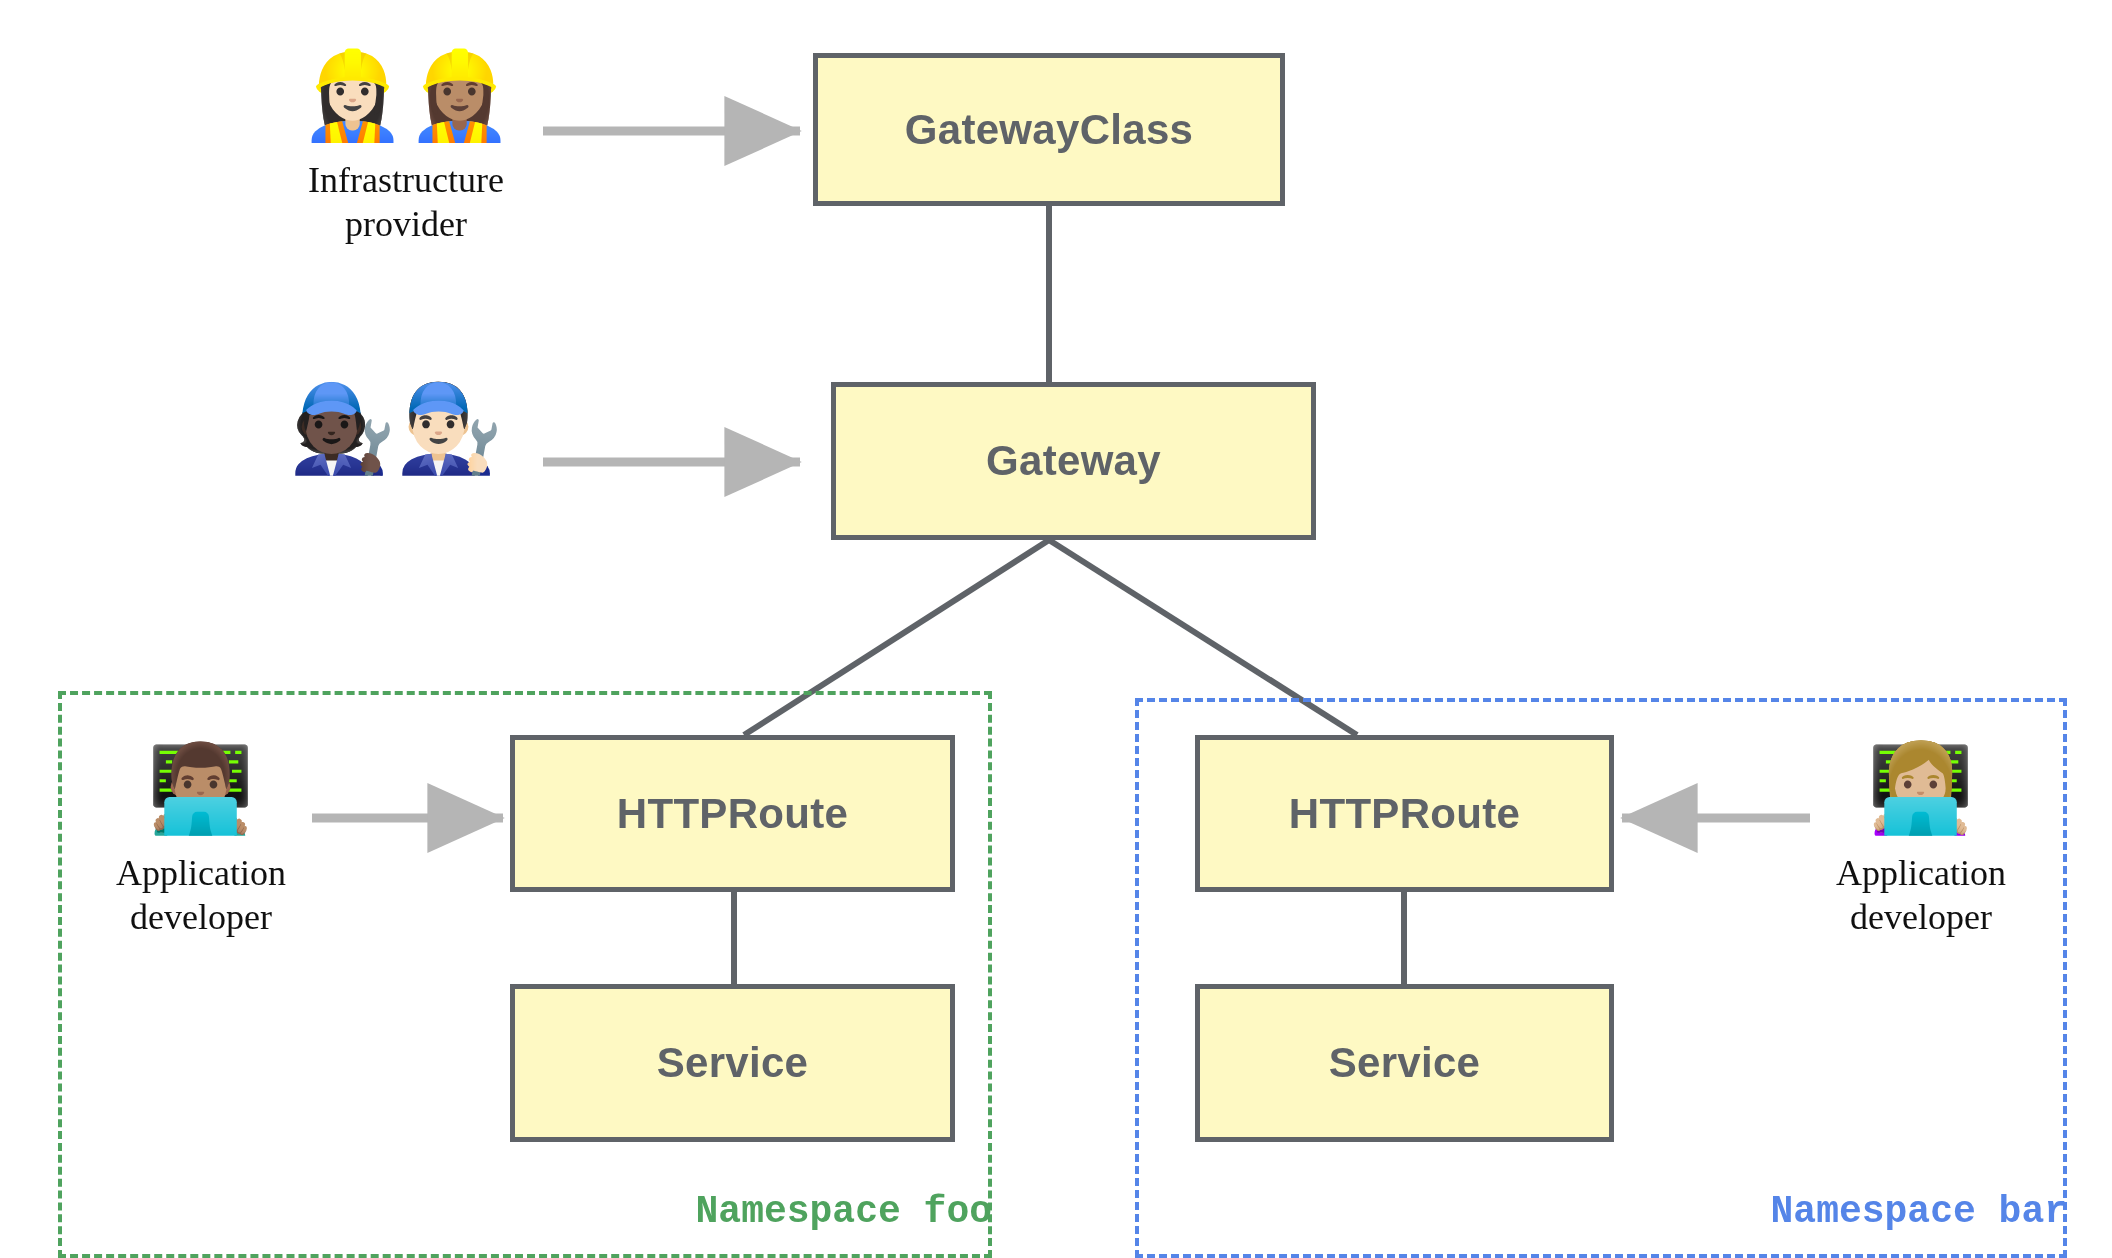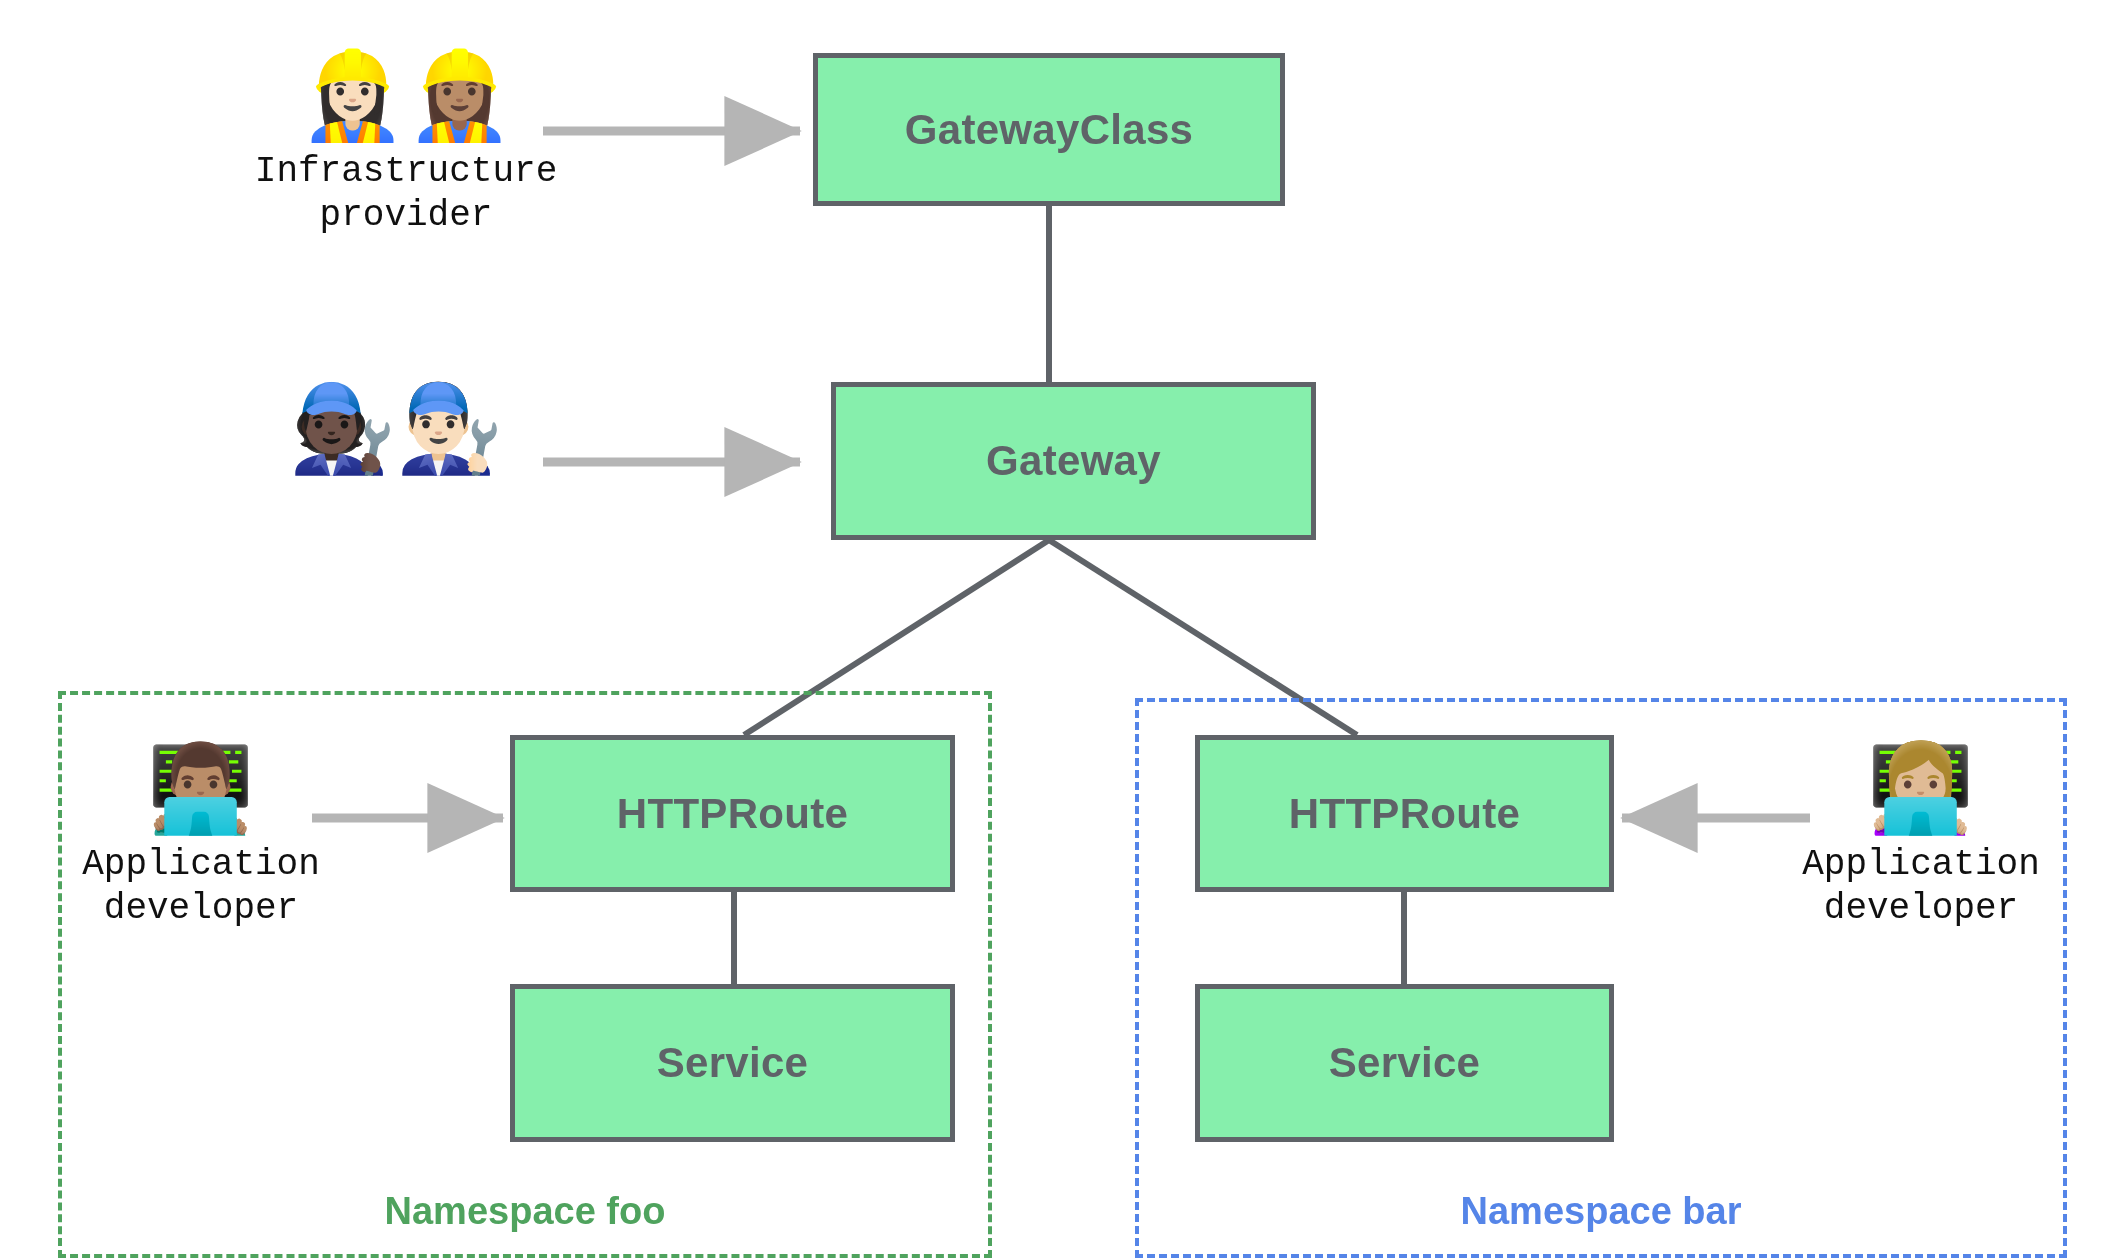--- a/index.html
+++ b/index.html
@@ -20,21 +20,21 @@
     left: 0;
     top: 0;
     width: 2112px;
     height: 1258px;
     pointer-events: none;
   }
   .node-box {
     position: absolute;
     box-sizing: border-box;
     border: 5px solid #5f6368;
-    background: #86efac;
+    background: #fef9c3;
     display: flex;
     align-items: center;
     justify-content: center;
   }
   .node-label {
     font-family: "Liberation Sans", sans-serif;
     font-weight: bold;
     font-size: 42px;
     color: #5f6368;
     letter-spacing: 0.3px;
@@ -46,44 +46,44 @@
     background: transparent;
   }
   .ns-foo {
     border: 4px dashed #4fa35e;
   }
   .ns-bar {
     border: 4px dashed #5585e8;
   }
   .ns-label {
     position: absolute;
-    font-family: Liberation Sans, sans-serif;
+    font-family: Liberation Mono, monospace;
     font-weight: bold;
     font-size: 38px;
     white-space: nowrap;
-    text-align: center;
+    text-align: right;
   }
   .ns-label-foo { color: #4fa35e; }
   .ns-label-bar { color: #5585e8; }
   .persona {
     position: absolute;
     display: flex;
     flex-direction: column;
     align-items: center;
   }
   .persona-emoji {
     font-family: "DejaVu Sans", sans-serif;
     font-size: 86px;
     line-height: 1.0;
     white-space: nowrap;
     letter-spacing: 0px;
   }
   .persona-caption {
-    margin-top: 12px;
-    font-family: Liberation Mono, monospace;
+    margin-top: 21px;
+    font-family: Liberation Serif, serif;
     font-size: 36px;
     color: #101010;
     line-height: 1.22;
     text-align: center;
     white-space: pre-line;
   }
 </style>
 </head>
 <body>
 

